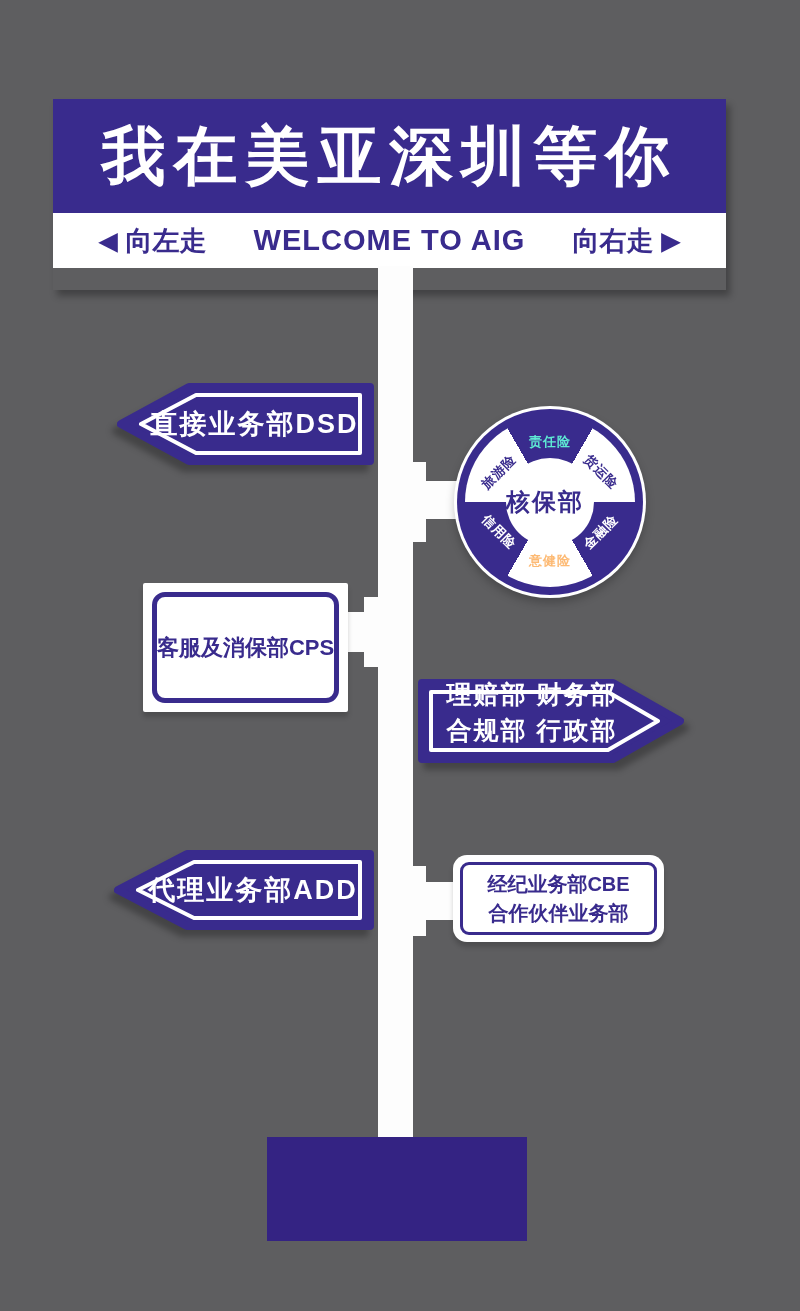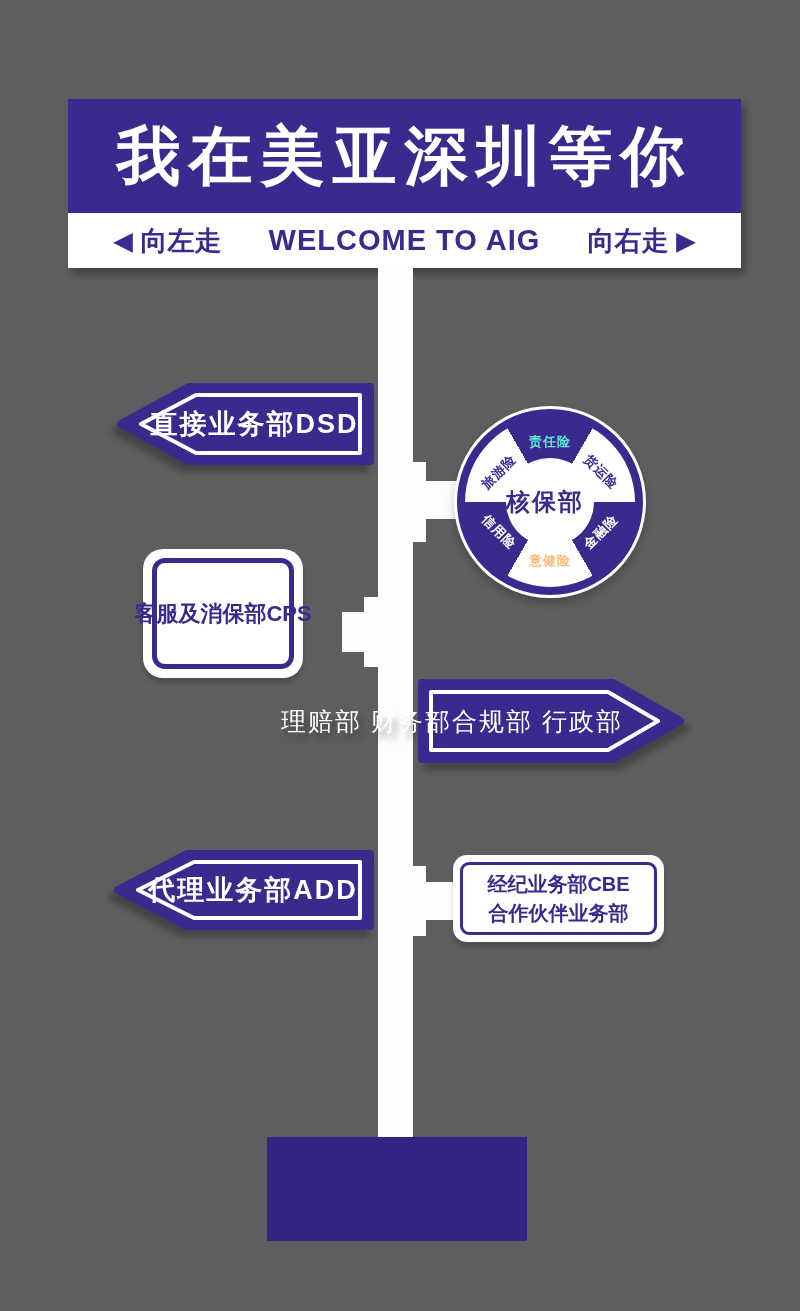--- a/index.html
+++ b/index.html
@@ -1,21 +1,21 @@
 <!DOCTYPE html>
 <html><head>
 <meta charset="utf-8">
 <style>
   html,body { margin:0; padding:0; background:#5e5e60; }
   .stage {
     position:relative; width:800px; height:1311px; background:#5e5e60;
     overflow:hidden; font-family:"Liberation Sans", sans-serif;
   }
   
-  .header { position:absolute; left:68px; top:99px; width:673px; height:169px;
+  .header { position:absolute; left:53px; top:99px; width:673px; height:191px;
             box-shadow:4px 6px 7px rgba(0,0,0,.30); }
   .header-top { height:114px; background:#392b8d; display:flex; align-items:center; justify-content:center; }
   .header-title { color:#ffffff; font-size:64px; font-weight:bold; letter-spacing:8px; white-space:nowrap; }
   .header-strip { height:55px; background:#ffffff; display:flex; align-items:center;
                   justify-content:space-between; padding:0 46px; box-sizing:border-box;
                   color:#392b8d; font-weight:bold; }
   .dir { display:flex; align-items:center; gap:8px; font-size:27px; }
   .tri { font-size:24px; line-height:1; }
   .welcome { font-size:29px; letter-spacing:1px; }
 
@@ -34,27 +34,27 @@
   .sign { position:absolute; z-index:3; }
   .arrow-left  { filter:drop-shadow(-5px 7px 3px rgba(0,0,0,.28)); }
   .arrow-right { filter:drop-shadow(5px 7px 3px rgba(0,0,0,.28)); }
   .sign svg { position:absolute; left:0; top:0; }
   .arrow-label { position:absolute; inset:0; display:flex; align-items:center; justify-content:center;
                  color:#ffffff; font-weight:bold; font-size:27px; letter-spacing:2px; white-space:nowrap; }
   #sign-dsd    { left:115px; top:381px; width:263px; height:86px; }
   #sign-add    { left:112px; top:848px; width:266px; height:84px; }
   #sign-claims { left:415px; top:676px; width:272px; height:90px; }
   #sign-dsd .arrow-label, #sign-add .arrow-label { padding-left:16px; }
-  .arrow-label-2l { position:absolute; left:0; right:64px; top:0; bottom:0; display:flex; flex-direction:row;
-                    align-items:center; justify-content:flex-end; color:#ffffff; font-weight:normal;
+  .arrow-label-2l { position:absolute; left:0; right:64px; top:0; bottom:0; display:flex; flex-direction:column;
+                    align-items:center; justify-content:flex-start; color:#ffffff; font-weight:bold;
                     font-size:25px; line-height:36px; letter-spacing:2px; white-space:nowrap; padding-left:26px; }
 
   
   .plate-sign { position:absolute; z-index:3; background:#ffffff; box-shadow:0 5px 5px rgba(0,0,0,.18); }
-  #sign-cps { left:143px; top:549px; width:160px; height:129px; border-radius:20px; }
+  #sign-cps { left:143px; top:583px; width:205px; height:129px; border-radius:2px; }
   #sign-cps .inner { position:absolute; inset:9px; border:5px solid #392b8d; border-radius:13px;
                      display:flex; align-items:center; justify-content:center; }
   #sign-cps .plate-label { color:#392b8d; font-weight:bold; font-size:22px; white-space:nowrap; }
   #sign-cbe { left:453px; top:855px; width:211px; height:87px; border-radius:14px; }
   #sign-cbe .inner { position:absolute; inset:7px; border:3px solid #392b8d; border-radius:9px;
                      display:flex; flex-direction:column; align-items:center; justify-content:center; }
   #sign-cbe .plate-label { color:#392b8d; font-weight:bold; font-size:20px; line-height:29px; white-space:nowrap; }
 
   
   #wheel { position:absolute; left:454px; top:406px; width:192px; height:192px; z-index:3;

